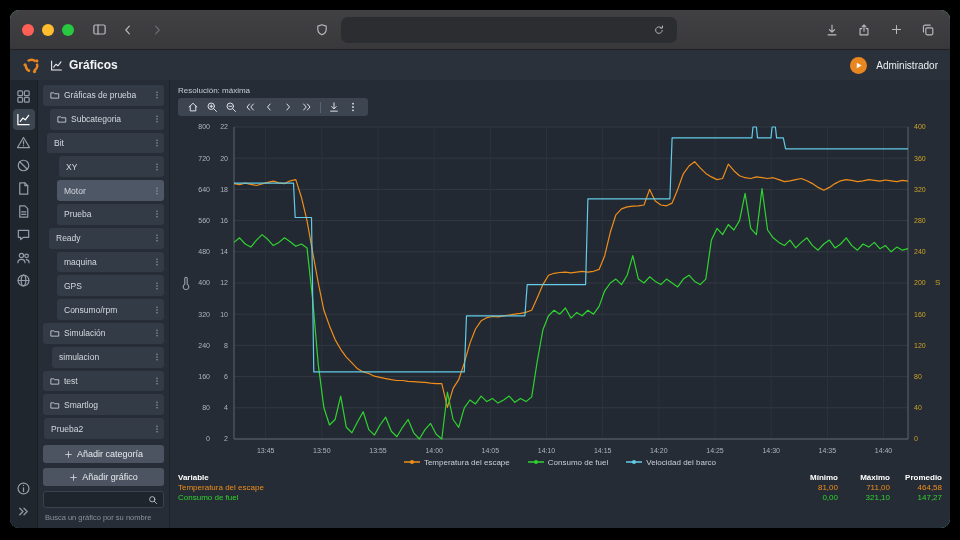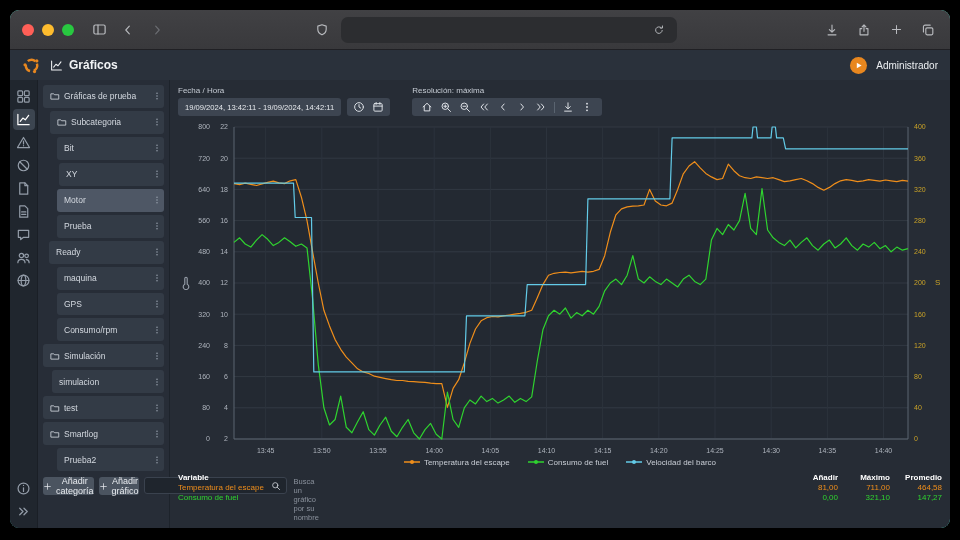--- a/index.html
+++ b/index.html
@@ -35,21 +35,21 @@
   .rail-btn.active{background:#3c4550;color:#fff}
   .rail-spacer{flex:1}
 
   .sidebar{width:132px;background:#272d37;border-right:1px solid #1d232b;display:flex;flex-direction:column;padding:5px 5px 6px}
   .tree{flex:1;overflow:hidden;display:flex;flex-direction:column;gap:3px}
   .tree-row{height:26px;min-height:19px;border-radius:3px;background:#333b46;display:flex;align-items:center;padding:0 2px 0 7px;gap:4px;color:#d4d9e0;font-size:8.5px;cursor:pointer}
   .tree-row.selected{background:#4e5observer}
   .tree-row.selected{background:#4e5765}
   .tree-label{flex:1;white-space:nowrap;overflow:hidden;text-overflow:ellipsis}
   .kebab{color:#9aa3af;cursor:pointer;display:flex;align-items:center}
-  .sidebar-bottom{display:flex;gap:5px;margin-top:6px}
+  .sidebar-bottom{display:flex;flex-direction:column;gap:5px;margin-top:6px}
   .sbtn{height:18px;border-radius:3px;background:#4b5460;color:#e8ebef;font-size:9px;display:flex;align-items:center;justify-content:center;gap:4px;border:none;cursor:pointer;font-family:inherit}
   .search-wrap{height:17px;border-radius:3px;background:#1f252d;border:1px solid #3a424e;display:flex;align-items:center;padding:0 5px;gap:4px}
   .search-input{flex:1;background:transparent;border:none;outline:none;color:#dfe3e8;font-size:9px;min-width:0;font-family:inherit}
   .search-wrap .icon{color:#cfd4da}
   .hint{font-size:7.5px;color:#8a919c;padding-left:2px}
 
   .main{flex:1;padding:6px 8px 0;display:flex;flex-direction:column}
   .controls{display:flex;gap:22px}
   .ctrl-label{font-size:8px;color:#c6ccd4;margin-bottom:3px}
   .ctrl-row{display:flex;gap:6px}
@@ -297,21 +297,21 @@
               </span>
               <span class="tree-label">Subcategoria</span>
               <span class="icon kebab">
                 <svg viewBox="0 0 16 16" width="10" height="10" fill="none" stroke="currentColor" stroke-width="1.3" stroke-linecap="round" stroke-linejoin="round">
                   <circle cx="8" cy="3.6" r="1.2" fill="currentColor" stroke="none"></circle>
                   <circle cx="8" cy="8" r="1.2" fill="currentColor" stroke="none"></circle>
                   <circle cx="8" cy="12.4" r="1.2" fill="currentColor" stroke="none"></circle>
                 </svg>
               </span>
             </div>
-            <div class="tree-row" style="margin-left: 14px;">
+            <div class="tree-row" style="margin-left: 4px;">
               <span class="tree-label">Bit</span>
               <span class="icon kebab">
                 <svg viewBox="0 0 16 16" width="10" height="10" fill="none" stroke="currentColor" stroke-width="1.3" stroke-linecap="round" stroke-linejoin="round">
                   <circle cx="8" cy="3.6" r="1.2" fill="currentColor" stroke="none"></circle>
                   <circle cx="8" cy="8" r="1.2" fill="currentColor" stroke="none"></circle>
                   <circle cx="8" cy="12.4" r="1.2" fill="currentColor" stroke="none"></circle>
                 </svg>
               </span>
             </div>
             <div class="tree-row" style="margin-left: 16px;">
@@ -432,21 +432,21 @@
               </span>
               <span class="tree-label">Smartlog</span>
               <span class="icon kebab">
                 <svg viewBox="0 0 16 16" width="10" height="10" fill="none" stroke="currentColor" stroke-width="1.3" stroke-linecap="round" stroke-linejoin="round">
                   <circle cx="8" cy="3.6" r="1.2" fill="currentColor" stroke="none"></circle>
                   <circle cx="8" cy="8" r="1.2" fill="currentColor" stroke="none"></circle>
                   <circle cx="8" cy="12.4" r="1.2" fill="currentColor" stroke="none"></circle>
                 </svg>
               </span>
             </div>
-            <div class="tree-row" style="margin-left: 14px;">
+            <div class="tree-row" style="margin-left: 1px;">
               <span class="tree-label">Prueba2</span>
               <span class="icon kebab">
                 <svg viewBox="0 0 16 16" width="10" height="10" fill="none" stroke="currentColor" stroke-width="1.3" stroke-linecap="round" stroke-linejoin="round">
                   <circle cx="8" cy="3.6" r="1.2" fill="currentColor" stroke="none"></circle>
                   <circle cx="8" cy="8" r="1.2" fill="currentColor" stroke="none"></circle>
                   <circle cx="8" cy="12.4" r="1.2" fill="currentColor" stroke="none"></circle>
                 </svg>
               </span>
             </div>
           </div>
@@ -475,40 +475,20 @@
                   <path d="M9.9 9.9L13.8 13.8"></path>
                 </svg>
               </span>
           </div>
           <div class="hint">Busca un gráfico por su nombre</div>
         </div>
       </div>
 
       <div class="main">
         <div class="controls">
-          <div class="ctrl-group">
-            <div class="ctrl-label">Fecha / Hora</div>
-            <div class="ctrl-row">
-              <div class="datebox">19/09/2024, 13:42:11 - 19/09/2024, 14:42:11</div>
-              <div class="icon-group" id="date-icons">
-                  <span class="tb-btn">
-                    <svg viewBox="0 0 16 16" width="12" height="12" fill="none" stroke="currentColor" stroke-width="1.3" stroke-linecap="round" stroke-linejoin="round">
-                      <circle cx="8" cy="8" r="5.8"></circle>
-                      <path d="M8 4.8V8l2.3 1.4"></path>
-                    </svg>
-                  </span>
-                  <span class="tb-btn">
-                    <svg viewBox="0 0 16 16" width="12" height="12" fill="none" stroke="currentColor" stroke-width="1.3" stroke-linecap="round" stroke-linejoin="round">
-                      <rect x="2.5" y="3.5" width="11" height="10" rx="1.2"></rect>
-                      <path d="M2.5 6.8h11M5.5 2v2.4M10.5 2v2.4"></path>
-                    </svg>
-                  </span>
-                </div>
-            </div>
-          </div>
           <div class="ctrl-group">
             <div class="ctrl-label">Resolución: máxima</div>
             <div class="toolbar" id="toolbar">
                 <span class="tb-btn">
                   <svg viewBox="0 0 16 16" width="12" height="12" fill="none" stroke="currentColor" stroke-width="1.3" stroke-linecap="round" stroke-linejoin="round">
                     <path d="M2.8 8L8 3l5.2 5"></path>
                     <path d="M4.3 7v6.2h7.4V7"></path>
                   </svg>
                 </span>
                 <span class="tb-btn">
@@ -667,21 +647,21 @@
                 <line x1="0" y1="3" x2="16" y2="3" stroke="#63cbe8" stroke-width="1.5"></line>
                 <circle cx="8" cy="3" r="2" fill="#63cbe8"></circle>
               </svg>
               <span>Velocidad del barco</span>
             </span>
           </div>
 
         <div class="stats">
           <div class="stats-header">
             <span class="st-name">Variable</span>
-            <span class="st-num">Añadir</span>
+            <span class="st-num">Mínimo</span>
             <span class="st-num">Máximo</span>
             <span class="st-num">Promedio</span>
           </div>
           <div id="stats-rows">
               <div class="stats-row" style="color: rgb(239, 142, 27);">
                 <span class="st-name">Temperatura del escape</span>
                 <span class="st-num">81,00</span>
                 <span class="st-num">711,00</span>
                 <span class="st-num">464,58</span>
               </div>

